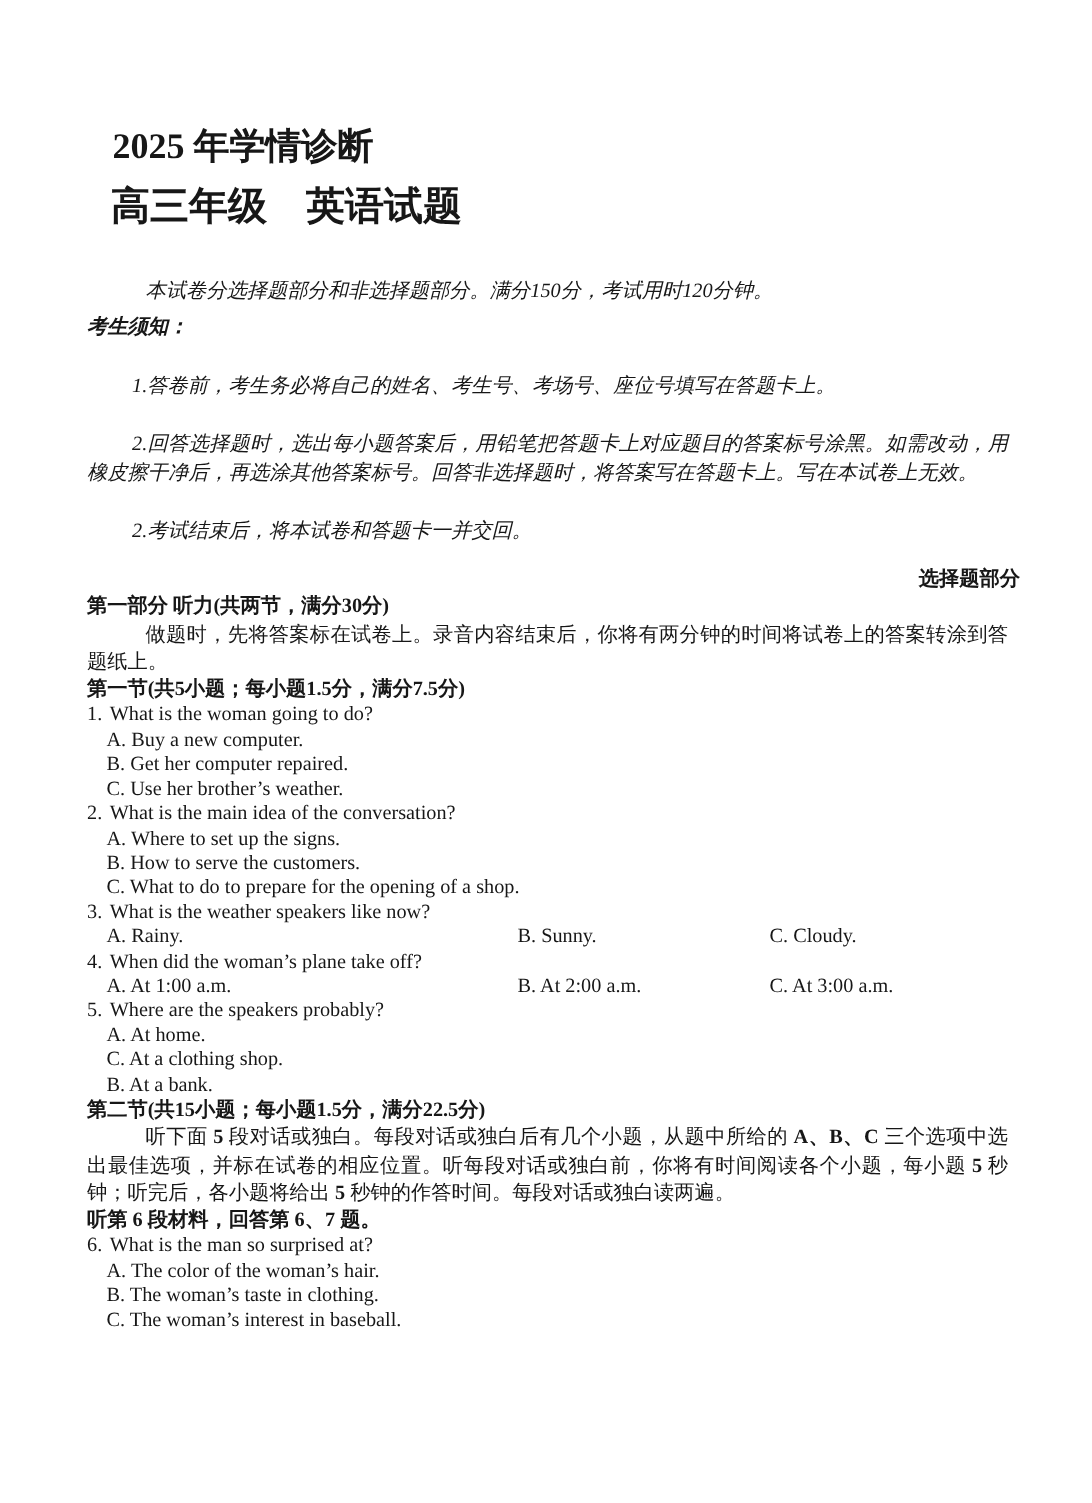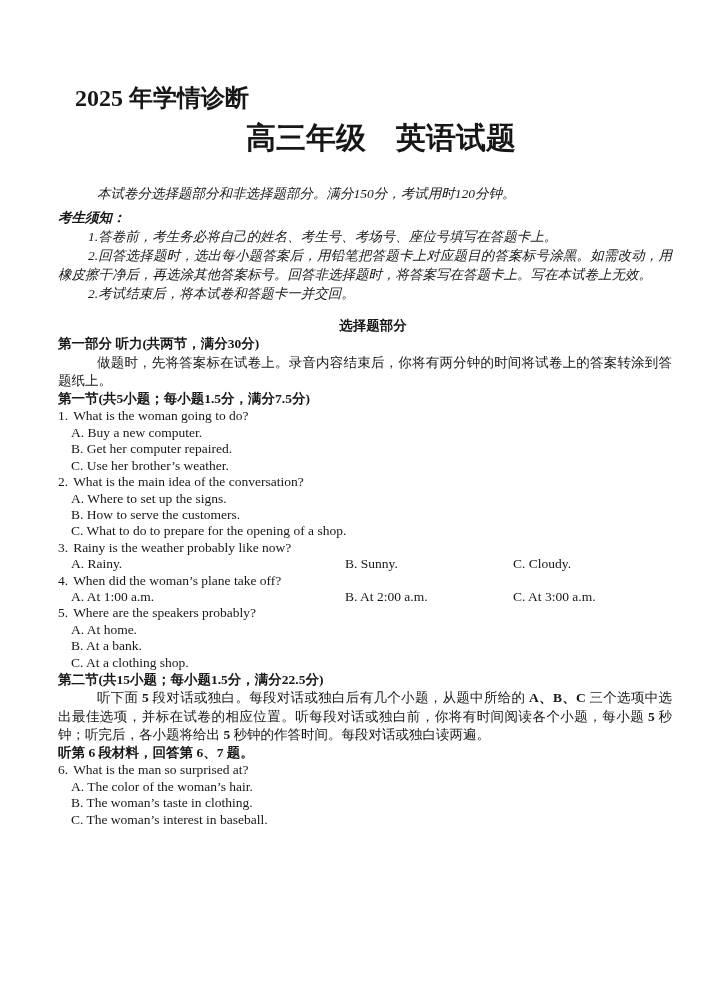--- a/index.html
+++ b/index.html
@@ -14,29 +14,28 @@
   .doc { padding: 84px 56px 0 58px; }
 
   .title1 {
     font-size: 24px;
     font-weight: bold;
     line-height: 28px;
     text-align: left;
     transform: translateX(17px);
   }
   .title2 {
-    font-size: 30px;
+    font-size: 26px;
     font-weight: bold;
     line-height: 30px;
     margin-top: 11px;
-    text-align: center;
     transform: translateX(16px);
   }
 
-  .kai { font-style: italic; }
+  .kai { font-style: italic; margin-top: 20px; }
 
   .intro {
     margin-top: 31px;
     font-size: 13.5px;
     line-height: 19px;
     text-indent: 39px;
   }
   .notice-head {
     margin-top: 5px;
     font-size: 13.5px;
@@ -48,21 +47,21 @@
     line-height: 19px;
     text-indent: 30px;
     text-align: justify;
   }
 
   .center-head {
     margin-top: 14px;
     font-size: 13.5px;
     font-weight: bold;
     line-height: 18.3px;
-    text-align: center;
+    text-align: right;
     transform: translateX(8px);
   }
   .cn-head {
     font-size: 13.5px;
     font-weight: bold;
     line-height: 18.3px;
   }
   .cn-para {
     font-size: 13.5px;
     line-height: 18.3px;
@@ -110,42 +109,42 @@
   </div>
 
   <div class="q">
     <p><span class="q-num">2.</span><span>What is the main idea of the conversation?</span></p>
     <p class="opt">A. Where to set up the signs.</p>
     <p class="opt">B. How to serve the customers.</p>
     <p class="opt">C. What to do to prepare for the opening of a shop.</p>
   </div>
 
   <div class="q">
-    <p><span class="q-num">3.</span><span>Rainy is the weather probably like now?</span></p>
+    <p><span class="q-num">3.</span><span>What is the weather speakers like now?</span></p>
     <p class="opts-row">
       <span class="c1">A. Rainy.</span>
       <span class="c2">B. Sunny.</span>
       <span class="c3">C. Cloudy.</span>
     </p>
   </div>
 
   <div class="q">
     <p><span class="q-num">4.</span><span>When did the woman’s plane take off?</span></p>
     <p class="opts-row">
       <span class="c1">A. At 1:00 a.m.</span>
       <span class="c2">B. At 2:00 a.m.</span>
       <span class="c3">C. At 3:00 a.m.</span>
     </p>
   </div>
 
   <div class="q">
     <p><span class="q-num">5.</span><span>Where are the speakers probably?</span></p>
     <p class="opt">A. At home.</p>
+    <p class="opt">C. At a clothing shop.</p>
     <p class="opt">B. At a bank.</p>
-    <p class="opt">C. At a clothing shop.</p>
   </div>
 
   <p class="cn-head">第二节(共15小题；每小题1.5分，满分22.5分)</p>
   <p class="cn-para"><span>听下面 </span><b>5</b><span> 段对话或独白。每段对话或独白后有几个小题，从题中所给的 </span><b>A、B、C</b><span> 三个选项中选出最佳选项，并标在试卷的相应位置。听每段对话或独白前，你将有时间阅读各个小题，每小题 </span><b>5</b><span> 秒钟；听完后，各小题将给出 </span><b>5</b><span> 秒钟的作答时间。每段对话或独白读两遍。</span></p>
 
   <p class="cn-head">听第 6 段材料，回答第 6、7 题。</p>
 
   <div class="q">
     <p><span class="q-num">6.</span><span>What is the man so surprised at?</span></p>
     <p class="opt">A. The color of the woman’s hair.</p>

